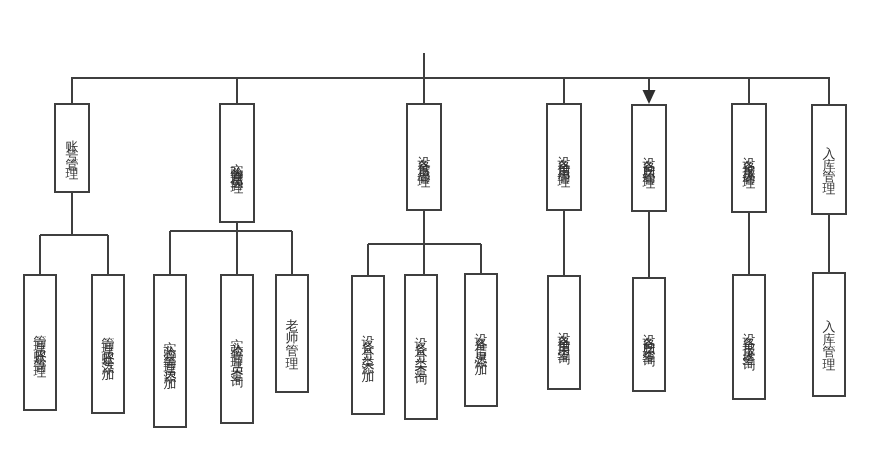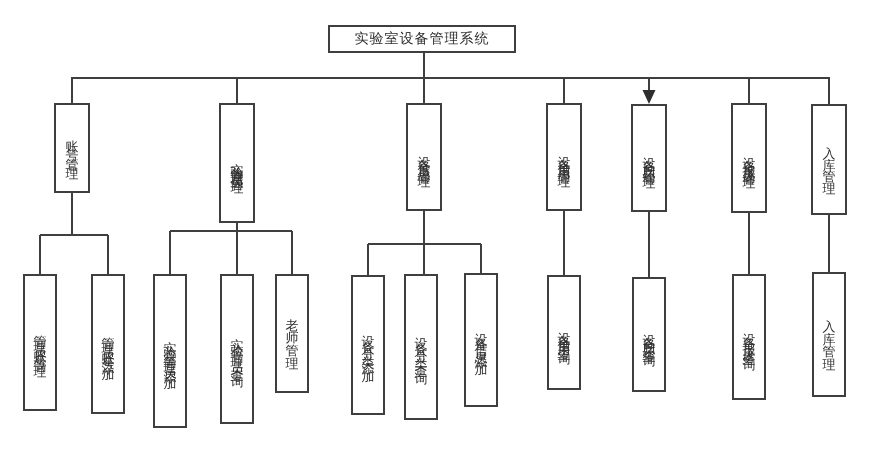--- a/index.html
+++ b/index.html
@@ -58,21 +58,20 @@
     <path d="M237 223 V231 M170 231 H292 M170 231 V274 M237 231 V274 M292 231 V274"></path>
 
     <path d="M424 211 V244 M368 244 H481 M368 244 V275 M424 244 V274 M481 244 V273"></path>
 
     <path d="M564 211 V275"></path>
     <path d="M649 212 V277"></path>
     <path d="M749 213 V274"></path>
     <path d="M829 215 V272"></path>
   </svg>
 
-  <div class="node root" style="left:328px;top:25px;width:188px;height:28px;">实验室设备管理系统</div>
 
   <div class="node v" style="left:54px;top:103px;width:36px;height:90px;letter-spacing:9px;">账号管理</div>
 
   <div class="node v" style="left:219px;top:103px;width:36px;height:120px;letter-spacing:3px;">实验管理员管理</div>
 
   <div class="node v" style="left:406px;top:103px;width:36px;height:108px;letter-spacing:4px;">设备信息管理</div>
 
   <div class="node v" style="left:546px;top:103px;width:36px;height:108px;letter-spacing:4px;">设备借用管理</div>
 
   <div class="node v" style="left:631px;top:104px;width:36px;height:108px;letter-spacing:4px;">设备归还管理</div>

